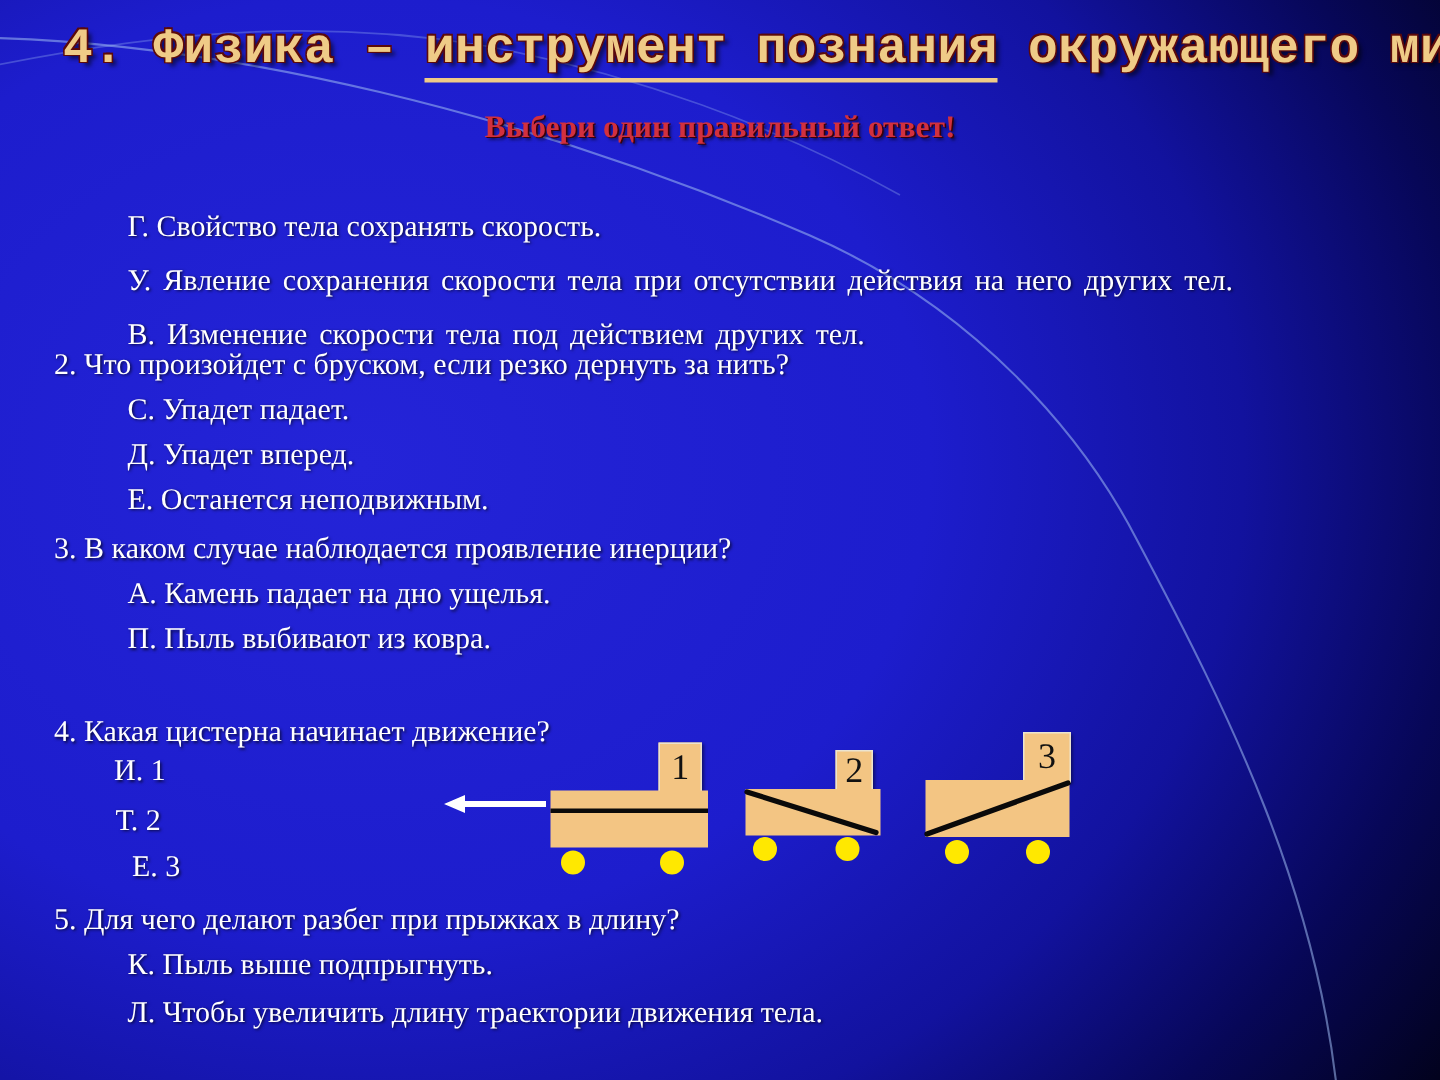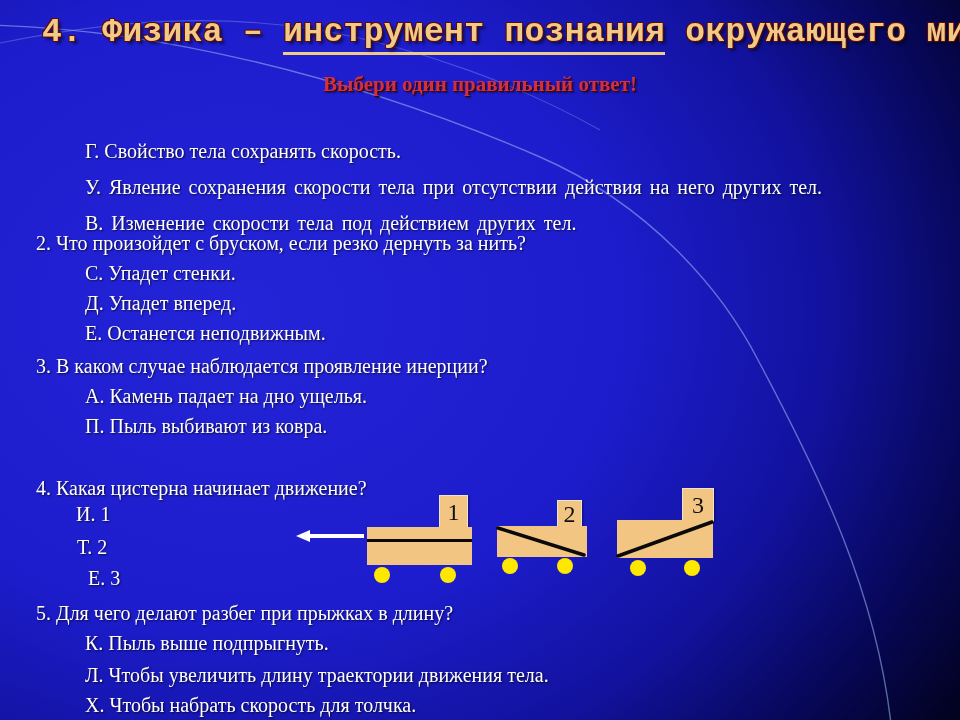--- a/index.html
+++ b/index.html
@@ -58,37 +58,36 @@
 
   <div class="title"><span>4. Физика – </span><span class="u">инструмент познания</span><span> окружающего мира</span></div>
 
   <div class="subtitle">Выбери один правильный ответ!</div>
 
   <div class="q" style="left:85px;top:139px">Г. Свойство тела сохранять скорость.</div>
   <div class="q wide" style="left:85px;top:175px">У. Явление сохранения скорости тела при отсутствии действия на него других тел.</div>
   <div class="q wide" style="left:85px;top:211px">В. Изменение скорости тела под действием других тел.</div>
 
   <div class="q" style="left:36px;top:231px">2. Что произойдет с бруском, если резко дернуть за нить?</div>
-  <div class="q" style="left:85px;top:261px">С. Упадет стенки.</div>
+  <div class="q" style="left:85px;top:261px">С. Упадет падает.</div>
   <div class="q" style="left:85px;top:291px">Д. Упадет вперед.</div>
   <div class="q" style="left:85px;top:321px">Е. Останется неподвижным.</div>
 
   <div class="q" style="left:36px;top:354px">3. В каком случае наблюдается проявление инерции?</div>
   <div class="q" style="left:85px;top:384px">А. Камень падает на дно ущелья.</div>
   <div class="q" style="left:85px;top:414px">П. Пыль выбивают из ковра.</div>
 
   <div class="q" style="left:36px;top:476px">4. Какая цистерна начинает движение?</div>
   <div class="q" style="left:76px;top:502px">И. 1</div>
   <div class="q" style="left:77px;top:535px">Т. 2</div>
   <div class="q" style="left:88px;top:566px">Е. 3</div>
 
   <div class="q" style="left:36px;top:601px">5. Для чего делают разбег при прыжках в длину?</div>
   <div class="q" style="left:85px;top:631px">К. Пыль выше подпрыгнуть.</div>
   <div class="q" style="left:85px;top:663px">Л. Чтобы увеличить длину траектории движения тела.</div>
-  <div class="q" style="left:85px;top:693px">Х. Чтобы набрать скорость для толчка.</div>
 
   <div class="diagram">
 
     <svg class="arrow" style="left:296px;top:529px" width="68" height="14" viewBox="0 0 68 14">
       <polygon points="0,7 14,1 14,5 68,5 68,9 14,9 14,13" fill="#ffffff"></polygon>
     </svg>
 
     <div class="cistern" style="left:367px;top:495px;width:106px;height:90px">
       <div class="tab" style="left:72px;top:0;width:27px;height:33px">
         <span>1</span>

